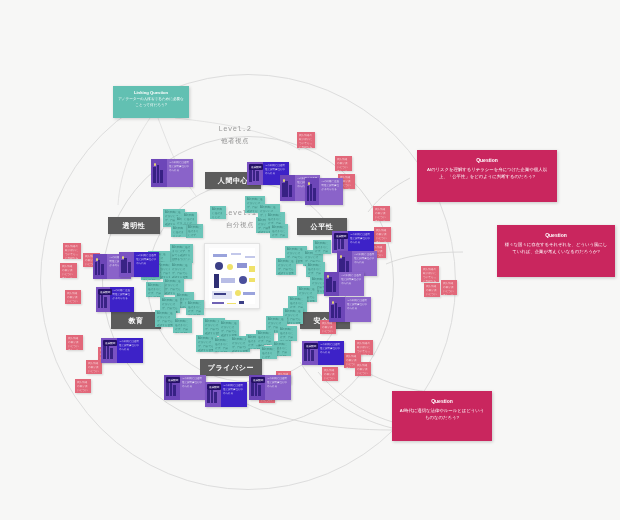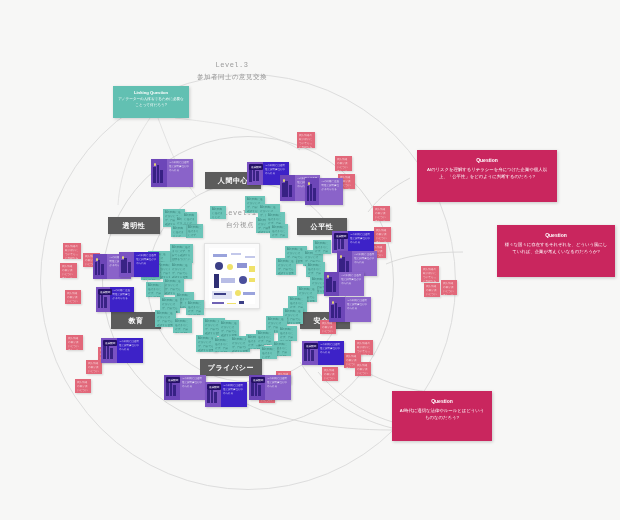--- a/index.html
+++ b/index.html
@@ -93,23 +93,23 @@
     <path class="pale" d="M150,118 C 135,140 120,170 118,205"></path>
     <path class="pale" d="M158,118 C 170,150 180,175 196,196"></path>
     <path d="M410,178 C 395,186 380,196 368,212"></path>
     <path d="M463,252 C 430,252 405,256 386,264"></path>
     <path d="M430,392 C 405,390 372,378 350,362"></path>
     <path d="M318,372 C 335,392 360,414 400,424"></path>
     <path d="M300,362 C 318,392 350,418 392,428"></path>
     <path d="M247,404 C 280,420 330,430 392,430"></path>
   </svg>
 
-  <div class="level-label" style="left:178px;top:60px;width:108px;">
-    <span class="lv">Level.3</span>
-    <span class="jp">参加者同士の意見交換</span>
+  <div class="level-label" style="left:190px;top:124px;width:90px;">
+    <span class="lv">Level.2</span>
+    <span class="jp">他者視点</span>
   </div>
   <div class="level-label" style="left:204px;top:208px;width:72px;">
     <span class="lv">Level.1</span>
     <span class="jp">自分視点</span>
   </div>
 
   <div class="frame" style="left:204px;top:243px;width:56px;height:66px;">
     <div class="inner">
       <span style="left:4px;top:6px;width:14px;height:3px;background:#9aa3dc;"></span>
       <span style="left:22px;top:5px;width:10px;height:2px;background:#c3c8ea;"></span>

